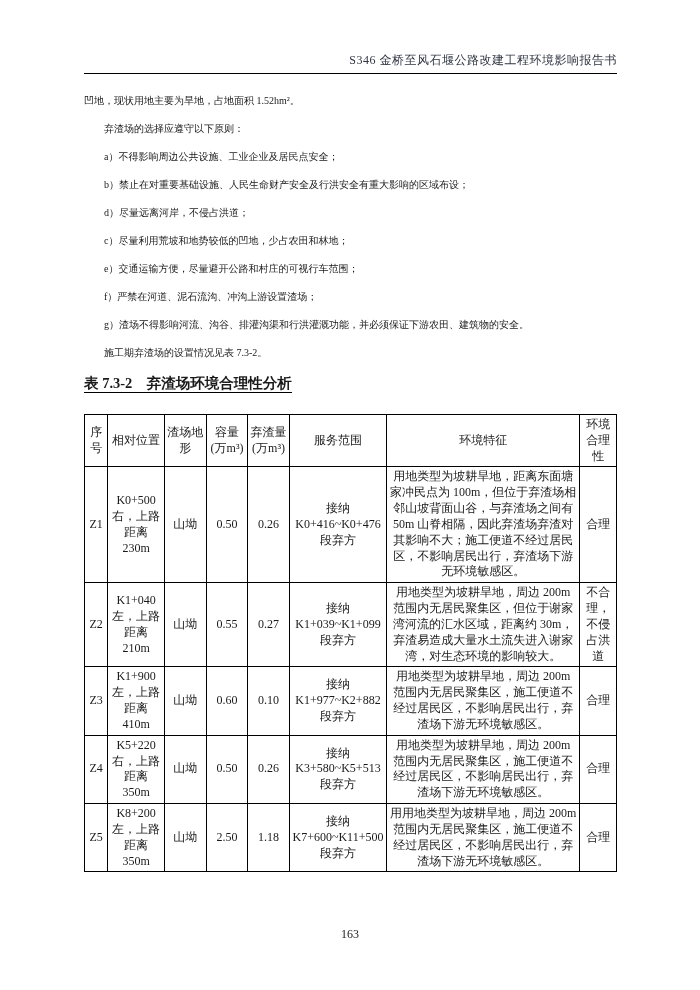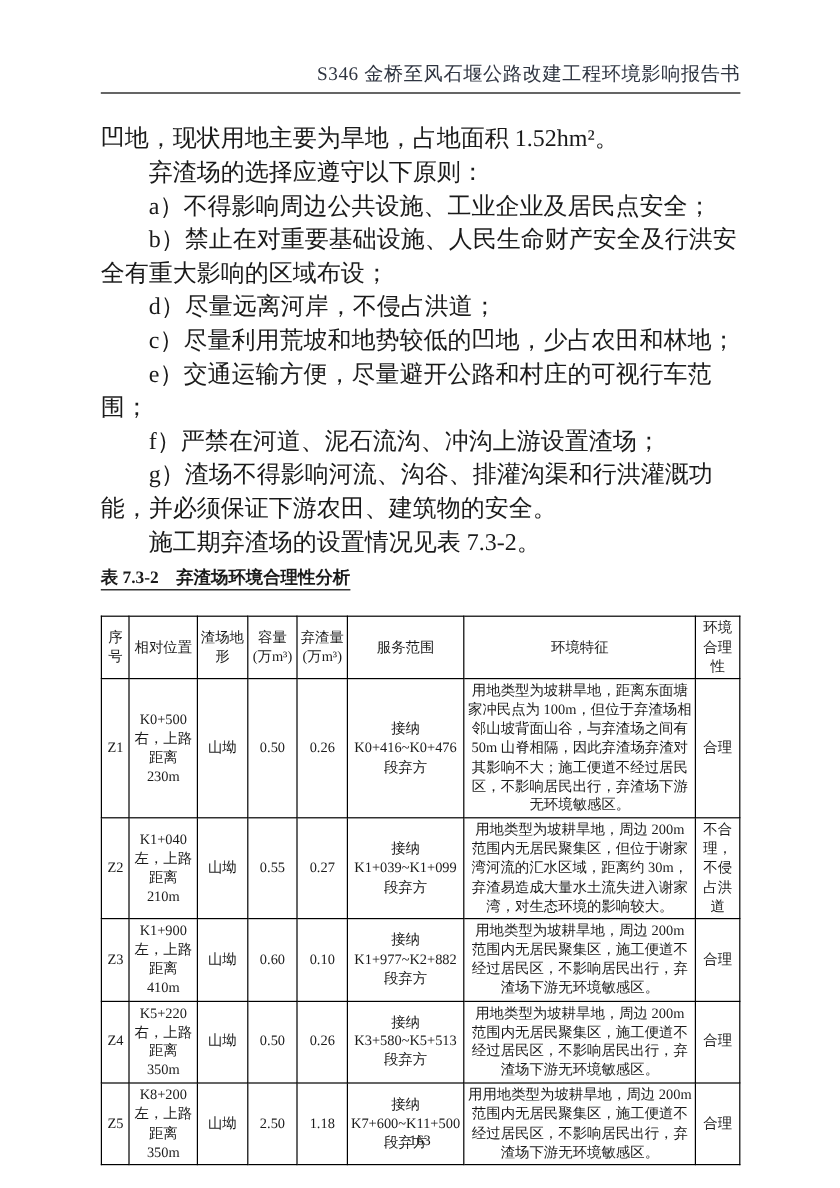--- a/index.html
+++ b/index.html
@@ -9,27 +9,27 @@
     height: 990px;
     box-sizing: border-box;
     background: #ffffff;
     color: #1a1a1a;
     font-family: "Liberation Serif", "DejaVu Serif", serif;
     padding: 52px 83px 0 84px;
     overflow: hidden;
   }
   .pagehead {
     text-align: right;
-    font-size: 16px;
+    font-size: 12px;
     letter-spacing: 0.5px;
     color: #2e3440;
     padding-bottom: 4px;
     border-bottom: 1.6px solid #000;
   }
-  .body-text { margin-top: 24px; font-size: 20px; line-height: 28px; }
+  .body-text { margin-top: 13px; font-size: 10px; line-height: 28px; }
   .body-text p { margin: 0; text-indent: 2em; }
   .body-text p.no-indent { text-indent: 0; }
   .tbl-title {
     margin-top: 4px;
     text-align: left;
     font-size: 14.5px;
     font-weight: bold;
     line-height: 24px;
   }
   .tbl-title span { border-bottom: 1.5px solid #000; padding-bottom: 1px; }
@@ -48,21 +48,21 @@
     vertical-align: middle;
     padding: 2px 2px;
     word-break: break-all;
     overflow-wrap: anywhere;
   }
   table.data { border: 1.5px solid #000; }
   td.pre { white-space: pre-line; }
   .footer {
     position: absolute;
     left: 0; right: 0;
-    bottom: 32px;
+    bottom: 48px;
     text-align: center;
     font-size: 12px;
   }
 </style>
 </head>
 <body>
 
 <div class="page">
 
   <div class="pagehead">

